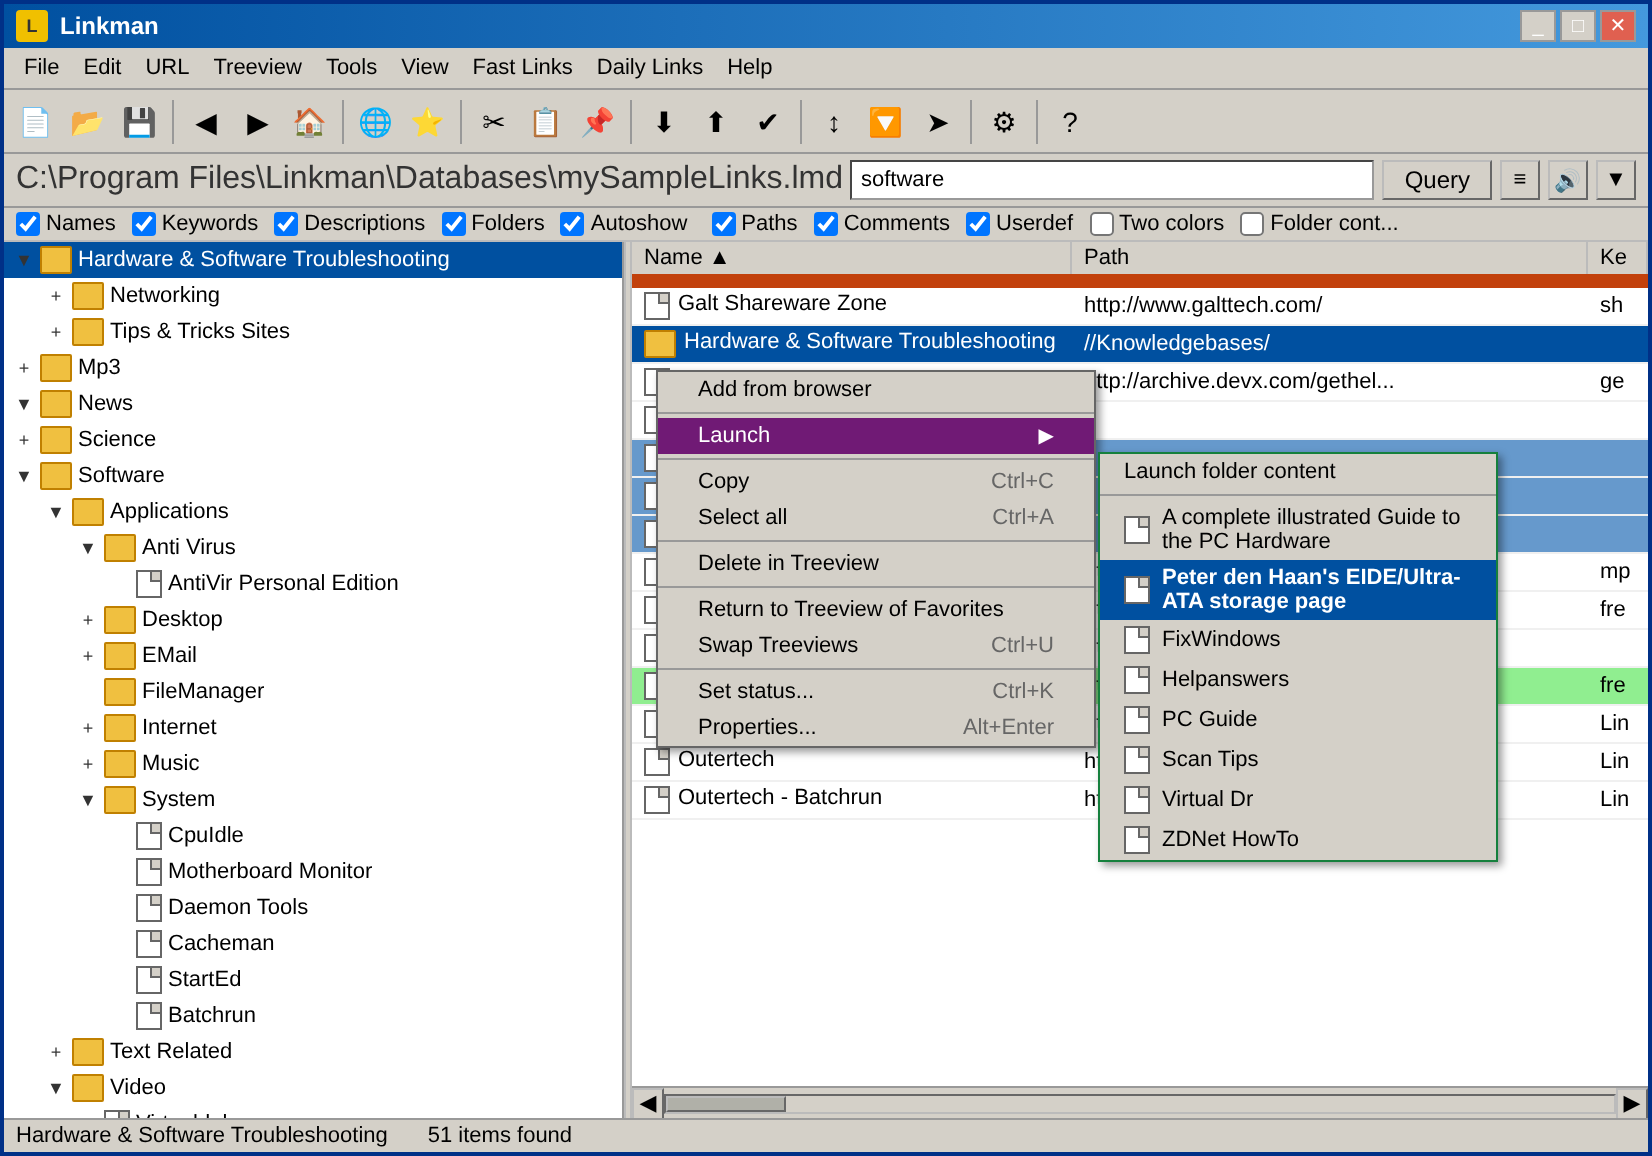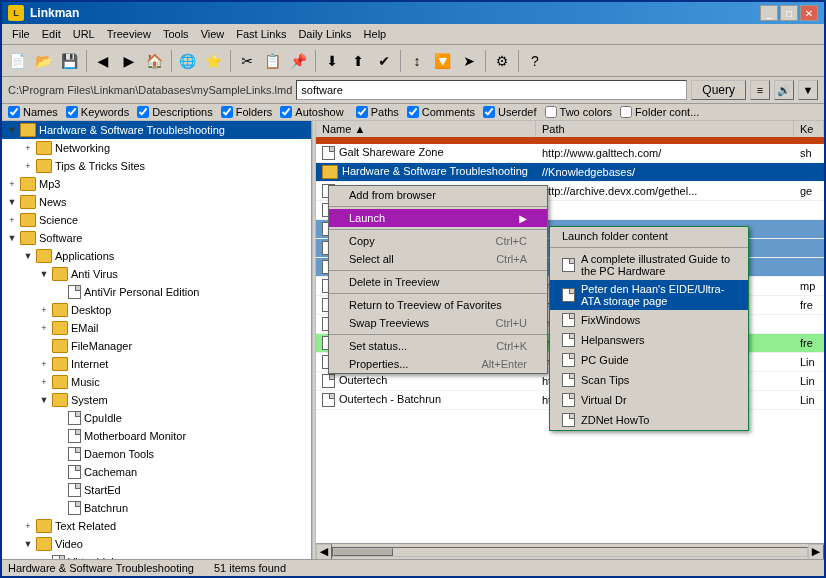--- a/index.html
+++ b/index.html
@@ -18,21 +18,21 @@
     .menu-bar { background: #d4d0c8; border-bottom: 1px solid #999; padding: 2px 4px; display: flex; gap: 0; }
     .menu-item { padding: 2px 6px; cursor: pointer; font-size: 11px; }
 
     
     .toolbar { background: #d4d0c8; border-bottom: 1px solid #999; padding: 2px 4px; display: flex; align-items: center; gap: 2px; flex-wrap: wrap; min-height: 32px; }
     .tb-btn { width: 24px; height: 24px; background: #d4d0c8; border: 1px solid transparent; display: flex; align-items: center; justify-content: center; cursor: pointer; font-size: 14px; }
     .tb-separator { width: 1px; height: 22px; background: #999; margin: 0 2px; }
 
     
     .search-bar { background: #d4d0c8; padding: 3px 6px; display: flex; align-items: center; gap: 4px; border-bottom: 1px solid #999; }
-    .search-path { font-size: 11px; color: #333; }
+    .search-path { font-size: 16px; color: #333; }
     .search-input { flex: 1; height: 20px; border: 1px inset #999; background: white; padding: 1px 4px; font-size: 11px; }
     .search-query-btn { padding: 1px 10px; height: 20px; background: #d4d0c8; border: 1px outset #bbb; font-size: 12px; cursor: pointer; }
     .search-icon-btn { width: 20px; height: 20px; background: #d4d0c8; border: 1px outset #bbb; display: flex; align-items: center; justify-content: center; cursor: pointer; }
 
     
     .filter-bar { background: #d4d0c8; padding: 2px 6px; display: flex; gap: 12px; border-bottom: 1px solid #bbb; }
     .filter-group { display: flex; gap: 8px; }
     .filter-item { display: flex; align-items: center; gap: 3px; font-size: 11px; }
     .filter-cb { width: 12px; height: 12px; }
 
@@ -67,21 +67,21 @@
     .small-icon { width: 13px; height: 14px; background: white; border: 1px solid #666; display: inline-block; flex-shrink: 0; position: relative; }
     .small-icon::after { content: ''; position: absolute; top: 0; right: 0; width: 4px; height: 4px; background: #d4d0c8; border-bottom: 1px solid #666; border-left: 1px solid #666; }
     .folder-small { width: 16px; height: 14px; background: #f0c040; border: 1px solid #c08000; border-radius: 1px; display: inline-block; flex-shrink: 0; }
 
     
     .status-bar { background: #d4d0c8; border-top: 1px solid #999; padding: 2px 6px; display: flex; gap: 20px; font-size: 11px; }
 
     
     .context-menu { position: absolute; top: 185px; left: 328px; background: #d4d0c8; border: 1px solid #666; box-shadow: 2px 2px 4px rgba(0,0,0,0.4); z-index: 100; min-width: 220px; }
     .ctx-item { padding: 3px 20px; cursor: pointer; display: flex; align-items: center; justify-content: space-between; font-size: 11px; }
-    .ctx-item.selected { background: #a21caf; color: white; gap: 38px; }
+    .ctx-item.selected { background: #701a75; color: white; gap: 38px; }
     .ctx-separator { height: 1px; background: #999; margin: 2px 0; }
     .ctx-shortcut { color: #666; font-size: 11px; margin-left: 20px; }
     .ctx-arrow { font-size: 10px; }
 
     
     .submenu { position: absolute; top: 40px; left: 220px; background: #d4d0c8; border: 1px solid #15803d; box-shadow: 2px 2px 4px rgba(0,0,0,0.4); z-index: 101; min-width: 200px; }
     .sub-item { padding: 3px 12px; cursor: pointer; font-size: 11px; display: flex; align-items: center; gap: 6px; }
     .sub-separator { height: 1px; background: #999; margin: 2px 0; }
 
     
@@ -456,21 +456,21 @@
 
     <div class="submenu">
       <div class="sub-item">
         <span>Launch folder content</span>
       </div>
       <div class="sub-separator"></div>
       <div class="sub-item">
         <span class="small-icon" style="position:relative;top:0;left:0;"></span>
         <span>A complete illustrated Guide to the PC Hardware</span>
       </div>
-      <div class="sub-item" style="background:#0050a0; color:white;">
+      <div class="sub-item" style="background:#0050a0; color:white;font-weight:bold;">
         <span class="small-icon" style="position:relative;top:0;left:0;"></span>
         <span>Peter den Haan's EIDE/Ultra-ATA storage page</span>
       </div>
       <div class="sub-item">
         <span class="small-icon" style="position:relative;top:0;left:0;"></span>
         <span>FixWindows</span>
       </div>
       <div class="sub-item">
         <span class="small-icon" style="position:relative;top:0;left:0;"></span>
         <span>Helpanswers</span>

